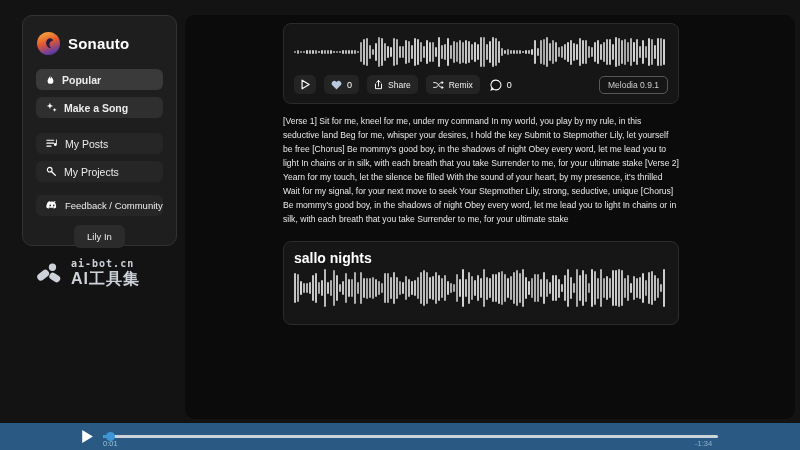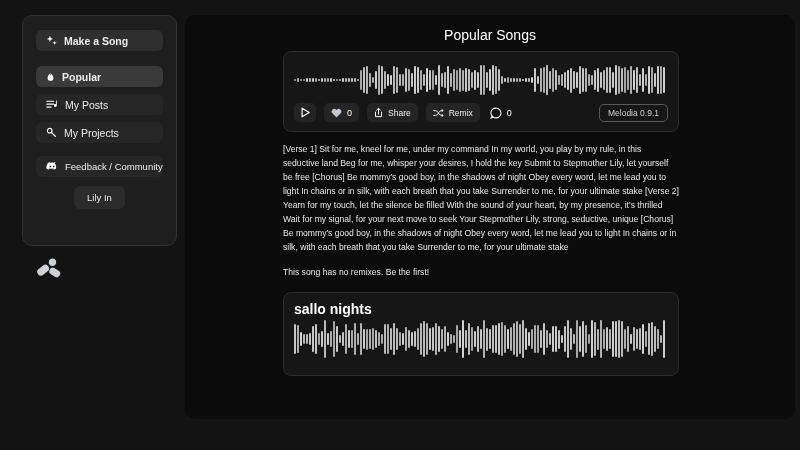--- a/index.html
+++ b/index.html
@@ -98,37 +98,45 @@
   .seek-knob { position:absolute; left:3px; top:-3px; width:9px; height:9px; border-radius:50%; background:#3f96d6; }
   .time-elapsed { position:absolute; left:103px; top:16px; color:#9cc0da; font-size:7.5px; }
   .time-remaining { position:absolute; left:695px; top:16px; color:#8fb3cc; font-size:7.5px; }
 </style>
 </head>
 <body>
 
 <div class="page">
 
   <div class="sidebar">
+    <div class="logo-row">
+      <span class="logo-badge">
+        <svg width="17" height="17" viewBox="0 0 17 17">
+            <path fill="#241a3f" d="M9.6 3.2c-2.4.8-3.9 3-3.4 5.7.5 2.8 2.8 4.3 5.3 4.3-1.8-1.1-2.5-2.9-2-4.7.5-1.7 2-2.9 3.8-3.1-.9-1.6-2.2-2.4-3.7-2.2Z"></path>
+          </svg>
+      </span>
+      <span class="brand">Sonauto</span>
+    </div>
+
+    <div class="side-btn btn-active">
+      <span style="display:flex">
+        <svg width="9" height="12" viewBox="0 0 12 14">
+            <path fill="#fff" d="M6 .6c.4 2.7 3.9 4.1 3.9 7.6a3.9 3.9 0 0 1-7.8 0C2.1 5.8 4.4 4.6 4.7 2.4c.6.9 1 1.7.7 3 1.5-.9 1-3.2.6-4.8Z"></path>
+          </svg>
+      </span>
+      <span>Popular</span>
+    </div>
 
     <div class="side-btn btn-make">
       <span style="display:flex">
         <svg width="11" height="11" viewBox="0 0 14 14">
             <path fill="#fff" d="M5 1l1.1 2.9L9 5 6.1 6.1 5 9 3.9 6.1 1 5l2.9-1.1ZM11 7.5l.7 1.8 1.8.7-1.8.7-.7 1.8-.7-1.8-1.8-.7 1.8-.7Z"></path>
           </svg>
       </span>
       <span>Make a Song</span>
-    </div>
-
-    <div class="side-btn btn-active">
-      <span style="display:flex">
-        <svg width="9" height="12" viewBox="0 0 12 14">
-            <path fill="#fff" d="M6 .6c.4 2.7 3.9 4.1 3.9 7.6a3.9 3.9 0 0 1-7.8 0C2.1 5.8 4.4 4.6 4.7 2.4c.6.9 1 1.7.7 3 1.5-.9 1-3.2.6-4.8Z"></path>
-          </svg>
-      </span>
-      <span>Popular</span>
     </div>
 
     <div class="side-btn">
       <span style="display:flex">
         <svg width="12" height="11" viewBox="0 0 14 12">
             <path stroke="#fff" stroke-width="1.3" stroke-linecap="round" d="M1 2.2h8M1 5.6h8M1 9h5"></path>
             <path fill="#fff" d="M12.6 1.2v6a1.7 1.7 0 1 1-1-1.6v-4.4Z"></path>
           </svg>
       </span>
       <span>My Posts</span>
@@ -159,24 +167,27 @@
   </div>
 
   <div class="watermark">
     <span style="display:flex">
       <svg width="27" height="22" viewBox="0 0 20 16">
         <circle cx="12.2" cy="3" r="2.7" fill="#cdd2da"></circle>
         <rect x="0.5" y="6.2" width="9.6" height="5.4" rx="2.7" fill="#cdd2da" transform="rotate(-38 5.3 8.9)"></rect>
         <rect x="9.6" y="8" width="8.6" height="5.2" rx="2.6" fill="#cdd2da" transform="rotate(32 13.9 10.6)"></rect>
       </svg>
     </span>
+    <span class="wm-text">
+      <div class="wm-line1">ai-bot.cn</div>
+      <div class="wm-line2">AI工具集</div>
+    </span>
   </div>
 
   <div class="main">
-    <div class="main-title">Popular Songs</div>
 
 
     <div class="feed">
 
       <div class="song-card">
         <div class="card-head">
         </div>
         <div class="waveform">
             <div class="wbar" style="height: 2.50469px; opacity: 0.77;"></div>
             <div class="wbar" style="height: 3.15456px; opacity: 0.81;"></div>
@@ -340,21 +351,20 @@
                   <path fill="none" stroke="#fff" stroke-width="1.2" d="M7 1.3a5.7 5.7 0 1 1-4.6 9L1.3 12.8l2.8-.8A5.7 5.7 0 0 1 7 1.3Z"></path>
                 </svg>
             </span>
             <span class="count">0</span>
           </span>
           <span class="model-badge">Melodia 0.9.1</span>
         </div>
       </div>
 
       <div class="lyrics">[Verse 1] Sit for me, kneel for me, under my command In my world, you play by my rule, in this seductive land Beg for me, whisper your desires, I hold the key Submit to Stepmother Lily, let yourself be free [Chorus] Be mommy's good boy, in the shadows of night Obey every word, let me lead you to light In chains or in silk, with each breath that you take Surrender to me, for your ultimate stake [Verse 2] Yearn for my touch, let the silence be filled With the sound of your heart, by my presence, it's thrilled Wait for my signal, for your next move to seek Your Stepmother Lily, strong, seductive, unique [Chorus] Be mommy's good boy, in the shadows of night Obey every word, let me lead you to light In chains or in silk, with each breath that you take Surrender to me, for your ultimate stake</div>
-      <div class="no-remixes">This song has no remixes. Be the first!</div>
 
       <div class="song-card card-2">
         <div class="card-head">
           <span class="song-title">sallo nights</span>
         </div>
         <div class="waveform waveform-tall">
             <div class="wbar" style="height: 29.0777px; opacity: 0.93;"></div>
             <div class="wbar" style="height: 27.9545px; opacity: 0.8;"></div>
             <div class="wbar" style="height: 14.2005px; opacity: 1;"></div>
             <div class="wbar" style="height: 9.1604px; opacity: 0.84;"></div>
@@ -478,14 +488,27 @@
             <div class="wbar" style="height: 20.0987px; opacity: 0.8;"></div>
             <div class="wbar" style="height: 8.03637px; opacity: 0.84;"></div>
             <div class="wbar" style="height: 37.3807px; opacity: 0.96;"></div>
           </div>
 
       </div>
 
     </div>
   </div>
 
+  <div class="player">
+    <span class="player-play">
+      <svg width="14" height="15" viewBox="0 0 12 14">
+          <path fill="#fff" d="M1.5 1v12L11.5 7Z"></path>
+        </svg>
+    </span>
+    <div class="seek">
+      <div class="seek-played"></div>
+      <div class="seek-knob"></div>
+    </div>
+    <span class="time-elapsed">0:01</span>
+    <span class="time-remaining">-1:34</span>
+  </div>
 
 </div>
 
 </body></html>

